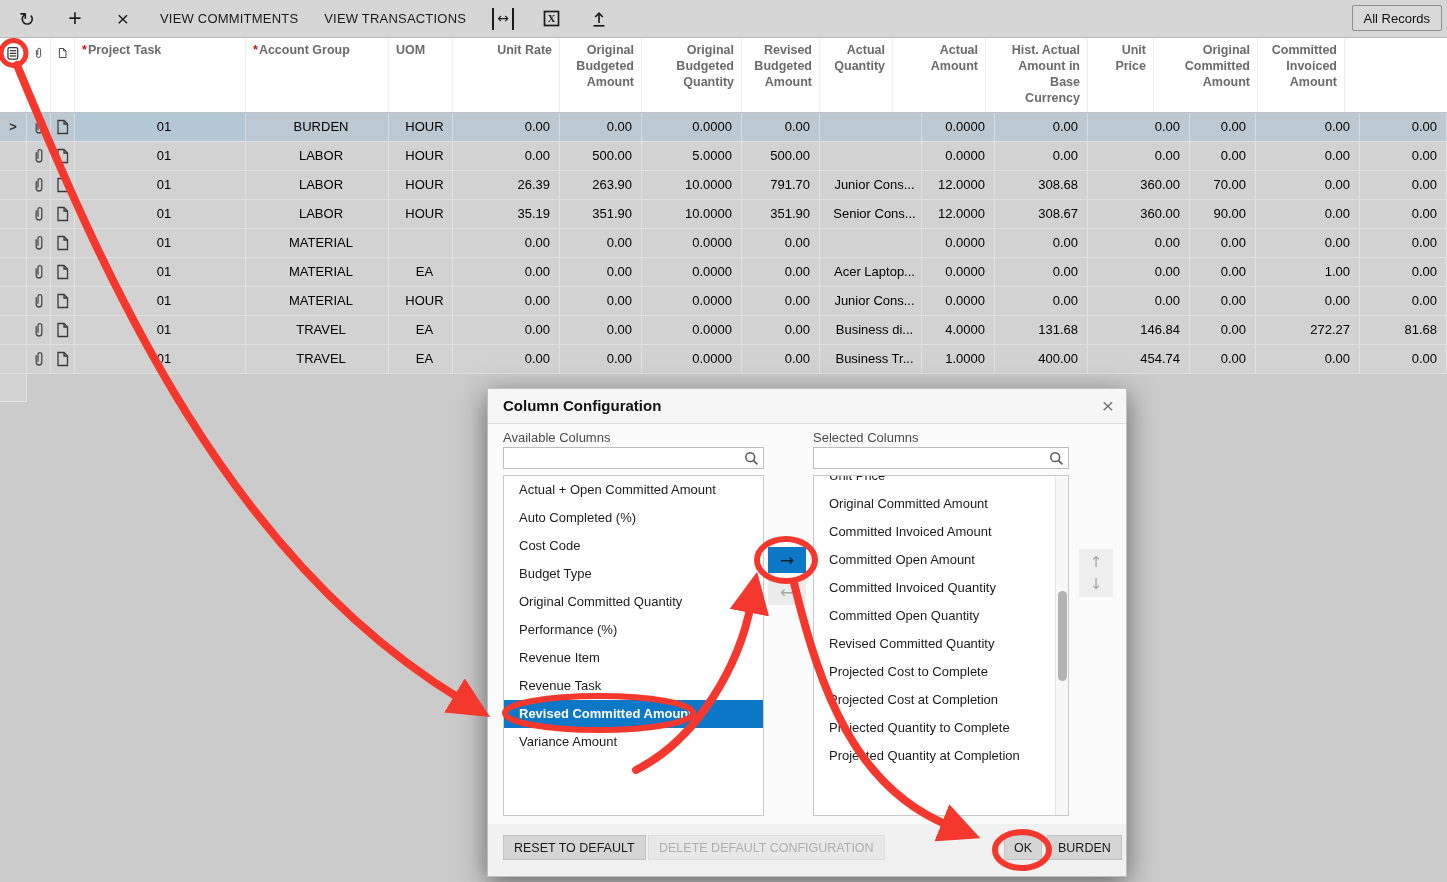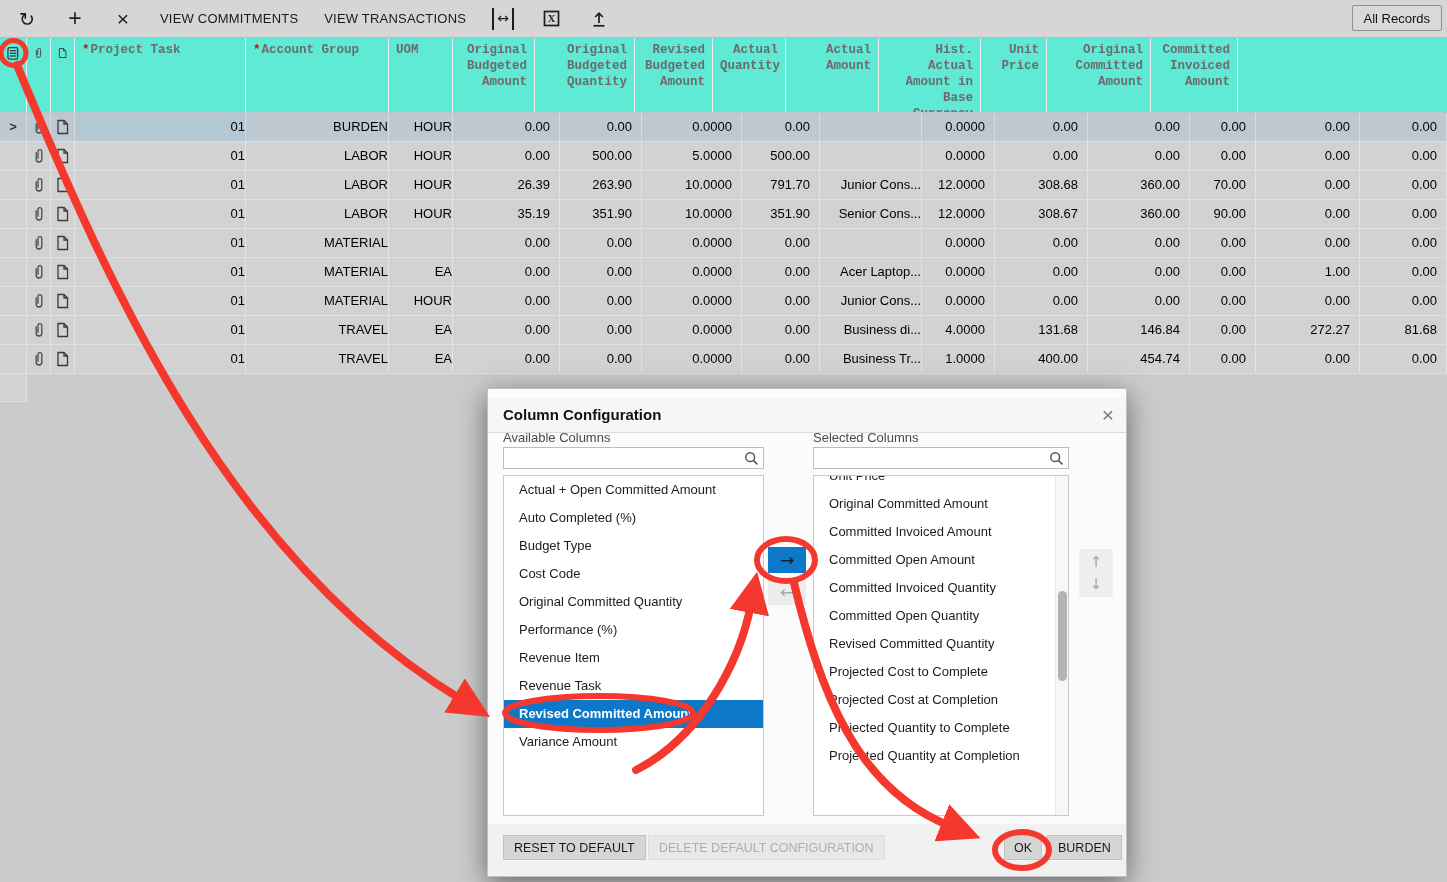--- a/index.html
+++ b/index.html
@@ -10,37 +10,37 @@
   .tb-ico { color:#1c1c1c; display:inline-flex; align-items:center; justify-content:center; width:22px; height:22px; cursor:pointer; }
   .tb-ico.refresh { font-size:19px; font-family:"DejaVu Sans",sans-serif; }
   .tb-ico.plus { font-size:23px; font-weight:300; }
   .tb-ico.close { font-size:21px; }
   .tb-txt { font-size:13px; color:#1a1a1a; letter-spacing:.2px; cursor:pointer; white-space:nowrap; }
   .fit-ico { border-left:2px solid #1c1c1c; border-right:2px solid #1c1c1c; padding:0 3px; font-size:14px; line-height:13px; font-family:"DejaVu Sans",sans-serif; }
   .all-records { position:absolute; right:5px; top:5px; height:26px; padding:0 11px; background:#d9d9d9; border:1px solid #8f8f8f; border-radius:2px; font-size:13px; color:#111; display:flex; align-items:center; cursor:pointer; }
 
   
   .grid { position:absolute; left:0; top:38px; width:1447px; }
-  .g-head { display:flex; height:75px; background:#5eead4; border-bottom:1px solid #bfc3c5;font-family:Liberation Mono, monospace; }
+  .g-head { display:flex; height:75px; background:#ffffff; border-bottom:1px solid #bfc3c5; }
   .g-head .hcell { border-right:1px solid #eeeeee; padding:4px 7px 0 7px; font-size:12.5px; font-weight:bold; color:#6b6b6b; line-height:16px; overflow:hidden; }
   .g-head .hcell.icon { display:flex; align-items:flex-start; justify-content:center; padding-top:7px; }
   .hcell.al { text-align:left; } .hcell.ar { text-align:right; }
   .req { color:#cc1111; margin-right:1px; }
   .g-row { display:flex; height:29px; background:#d2d2d2; border-bottom:1px solid #dde1e3; }
   .g-row.sel { background:#bcc9d2; }
   .g-row .cell { border-right:1px solid rgba(255,255,255,.38); font-size:13px; color:#000; line-height:28px; white-space:nowrap; overflow:hidden; }
-  .cell.al { text-align:right; padding-left:8px; } .cell.ar { text-align:right; padding-right:9px; }
+  .cell.al { text-align:center; padding-left:8px; } .cell.ar { text-align:right; padding-right:9px; }
   .cell.cico { display:flex; align-items:center; justify-content:center; padding:0; }
   .g-row.sel .cell.ptask { background:#b3c7d4; }
   .rowptr { font-size:13px; font-weight:bold; color:#333; }
   .empty-gutter { position:absolute; left:0; top:374px; width:27px; height:28px; background:#d2d2d2; border-right:1px solid rgba(255,255,255,.38); border-bottom:1px solid #dde1e3; }
 
   
   .dialog { position:absolute; left:487px; top:388px; width:640px; height:489px; background:#fbfbfb; border:1px solid #c0c0c0; box-shadow:0 7px 26px rgba(0,0,0,.5); z-index:20; }
-  .dlg-title { position:absolute; left:0; top:0; width:100%; height:35px; background:#f6f6f6; border-bottom:1px solid #dcdcdc;margin-top:9px; }
+  .dlg-title { position:absolute; left:0; top:0; width:100%; height:35px; background:#f6f6f6; border-bottom:1px solid #dcdcdc; }
   .dlg-title .txt { position:absolute; left:15px; top:8px; font-size:15px; font-weight:bold; color:#111; }
   .dlg-close { position:absolute; right:12px; top:5px; font-size:21px; color:#777; cursor:pointer; }
   .dlg-label { position:absolute; font-size:13px; color:#4a4a4a; }
   .dlg-search { position:absolute; width:261px; height:22px; background:#fff; border:1px solid #bdbdbd; }
   .dlg-search input { position:absolute; left:4px; top:1px; width:230px; height:18px; border:none; outline:none; background:transparent; font-size:13px; }
   .dlg-search svg { position:absolute; right:4px; top:3px; }
   .dlg-list { position:absolute; width:261px; height:341px; background:#fff; border:1px solid #c9c9c9; overflow:hidden; }
   .li { height:28px; line-height:28px; padding-left:15px; font-size:13px; color:#1c1c1c; white-space:nowrap; cursor:pointer; }
   .li.selected { background:var(--blue); color:#fff; font-weight:bold; }
   .clip-up { margin-top:-14px; }
@@ -101,20 +101,21 @@
       </div>
       <div class="hcell icon" style="width:24px">
         <svg width="13" height="16" viewBox="0 0 13 16" fill="none" stroke="#3a3a3a" stroke-width="1.3">
           <path d="M2 1.5 h6 l3.5 3.5 v9.5 h-9.5 z"></path>
           <path d="M8 1.5 v3.5 h3.5"></path>
         </svg>
       </div>
       <div class="hcell al" style="width:171px"><span class="req">*</span>Project Task</div>
       <div class="hcell al" style="width:143px"><span class="req">*</span>Account Group</div>
       <div class="hcell al" style="width:64px">UOM</div>
+      <div class="hcell ar" style="width:107px">Unit Rate</div>
       <div class="hcell ar" style="width:82px">Original Budgeted Amount</div>
       <div class="hcell ar" style="width:100px">Original Budgeted Quantity</div>
       <div class="hcell ar" style="width:78px">Revised Budgeted Amount</div>
       <div class="hcell ar" style="width:73px">Actual Quantity</div>
       <div class="hcell ar" style="width:93px">Actual Amount</div>
       <div class="hcell ar" style="width:102px">Hist. Actual Amount in Base Currency</div>
       <div class="hcell ar" style="width:66px">Unit Price</div>
       <div class="hcell ar" style="width:104px">Original Committed Amount</div>
       <div class="hcell ar" style="width:87px">Committed Invoiced Amount</div>
     </div>
@@ -397,22 +398,22 @@
     <input value="" style="">
     <svg width="15" height="15" viewBox="0 0 15 15" fill="none" stroke="#555" stroke-width="1.5">
         <circle cx="6.2" cy="6.2" r="4.4"></circle>
         <path d="M9.6 9.6 L13.4 13.4"></path>
       </svg>
   </div>
 
   <div class="dlg-list" style="left:15px; top:86px;" id="availList">
       <div class="li">Actual + Open Committed Amount</div>
       <div class="li">Auto Completed (%)</div>
+      <div class="li">Cost Code</div>
       <div class="li">Budget Type</div>
-      <div class="li">Cost Code</div>
       <div class="li">Original Committed Quantity</div>
       <div class="li">Performance (%)</div>
       <div class="li">Revenue Item</div>
       <div class="li">Revenue Task</div>
       <div class="li selected">Revised Committed Amount</div>
       <div class="li">Variance Amount</div>
     </div>
 
   <div class="dlg-list" style="left:325px; top:86px; width:256px;">
     <div class="clip-up" id="selList">

